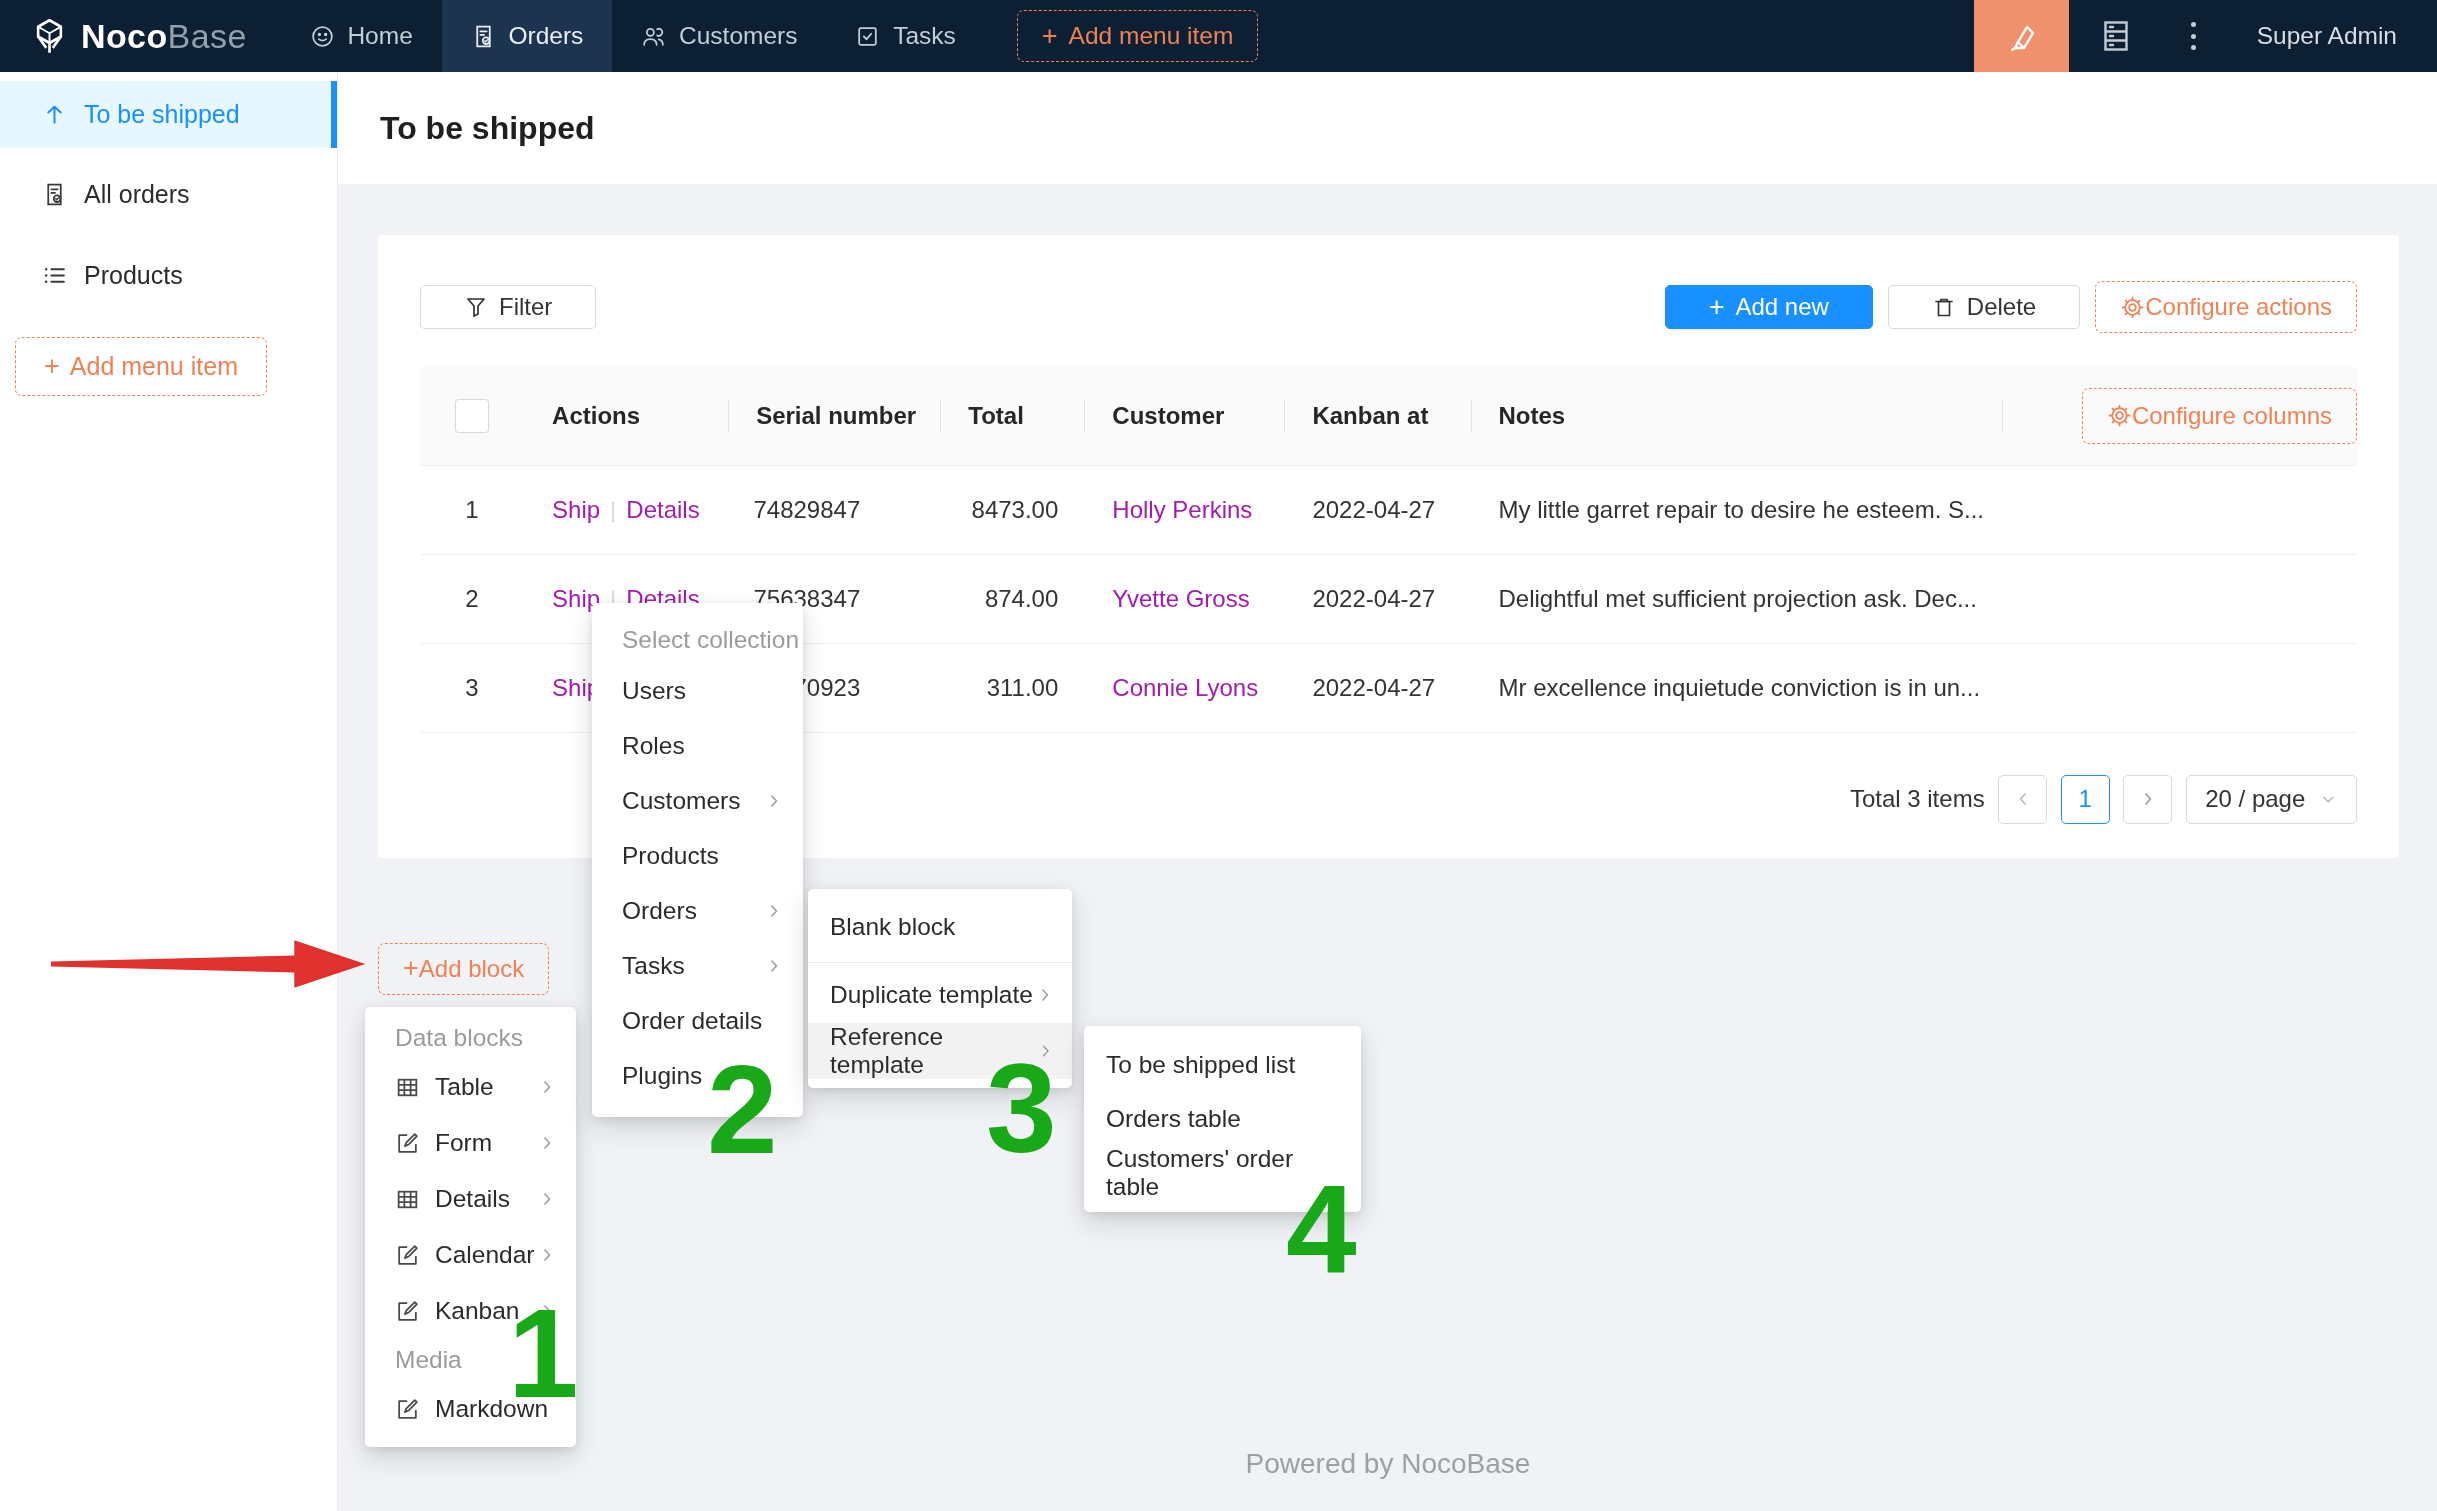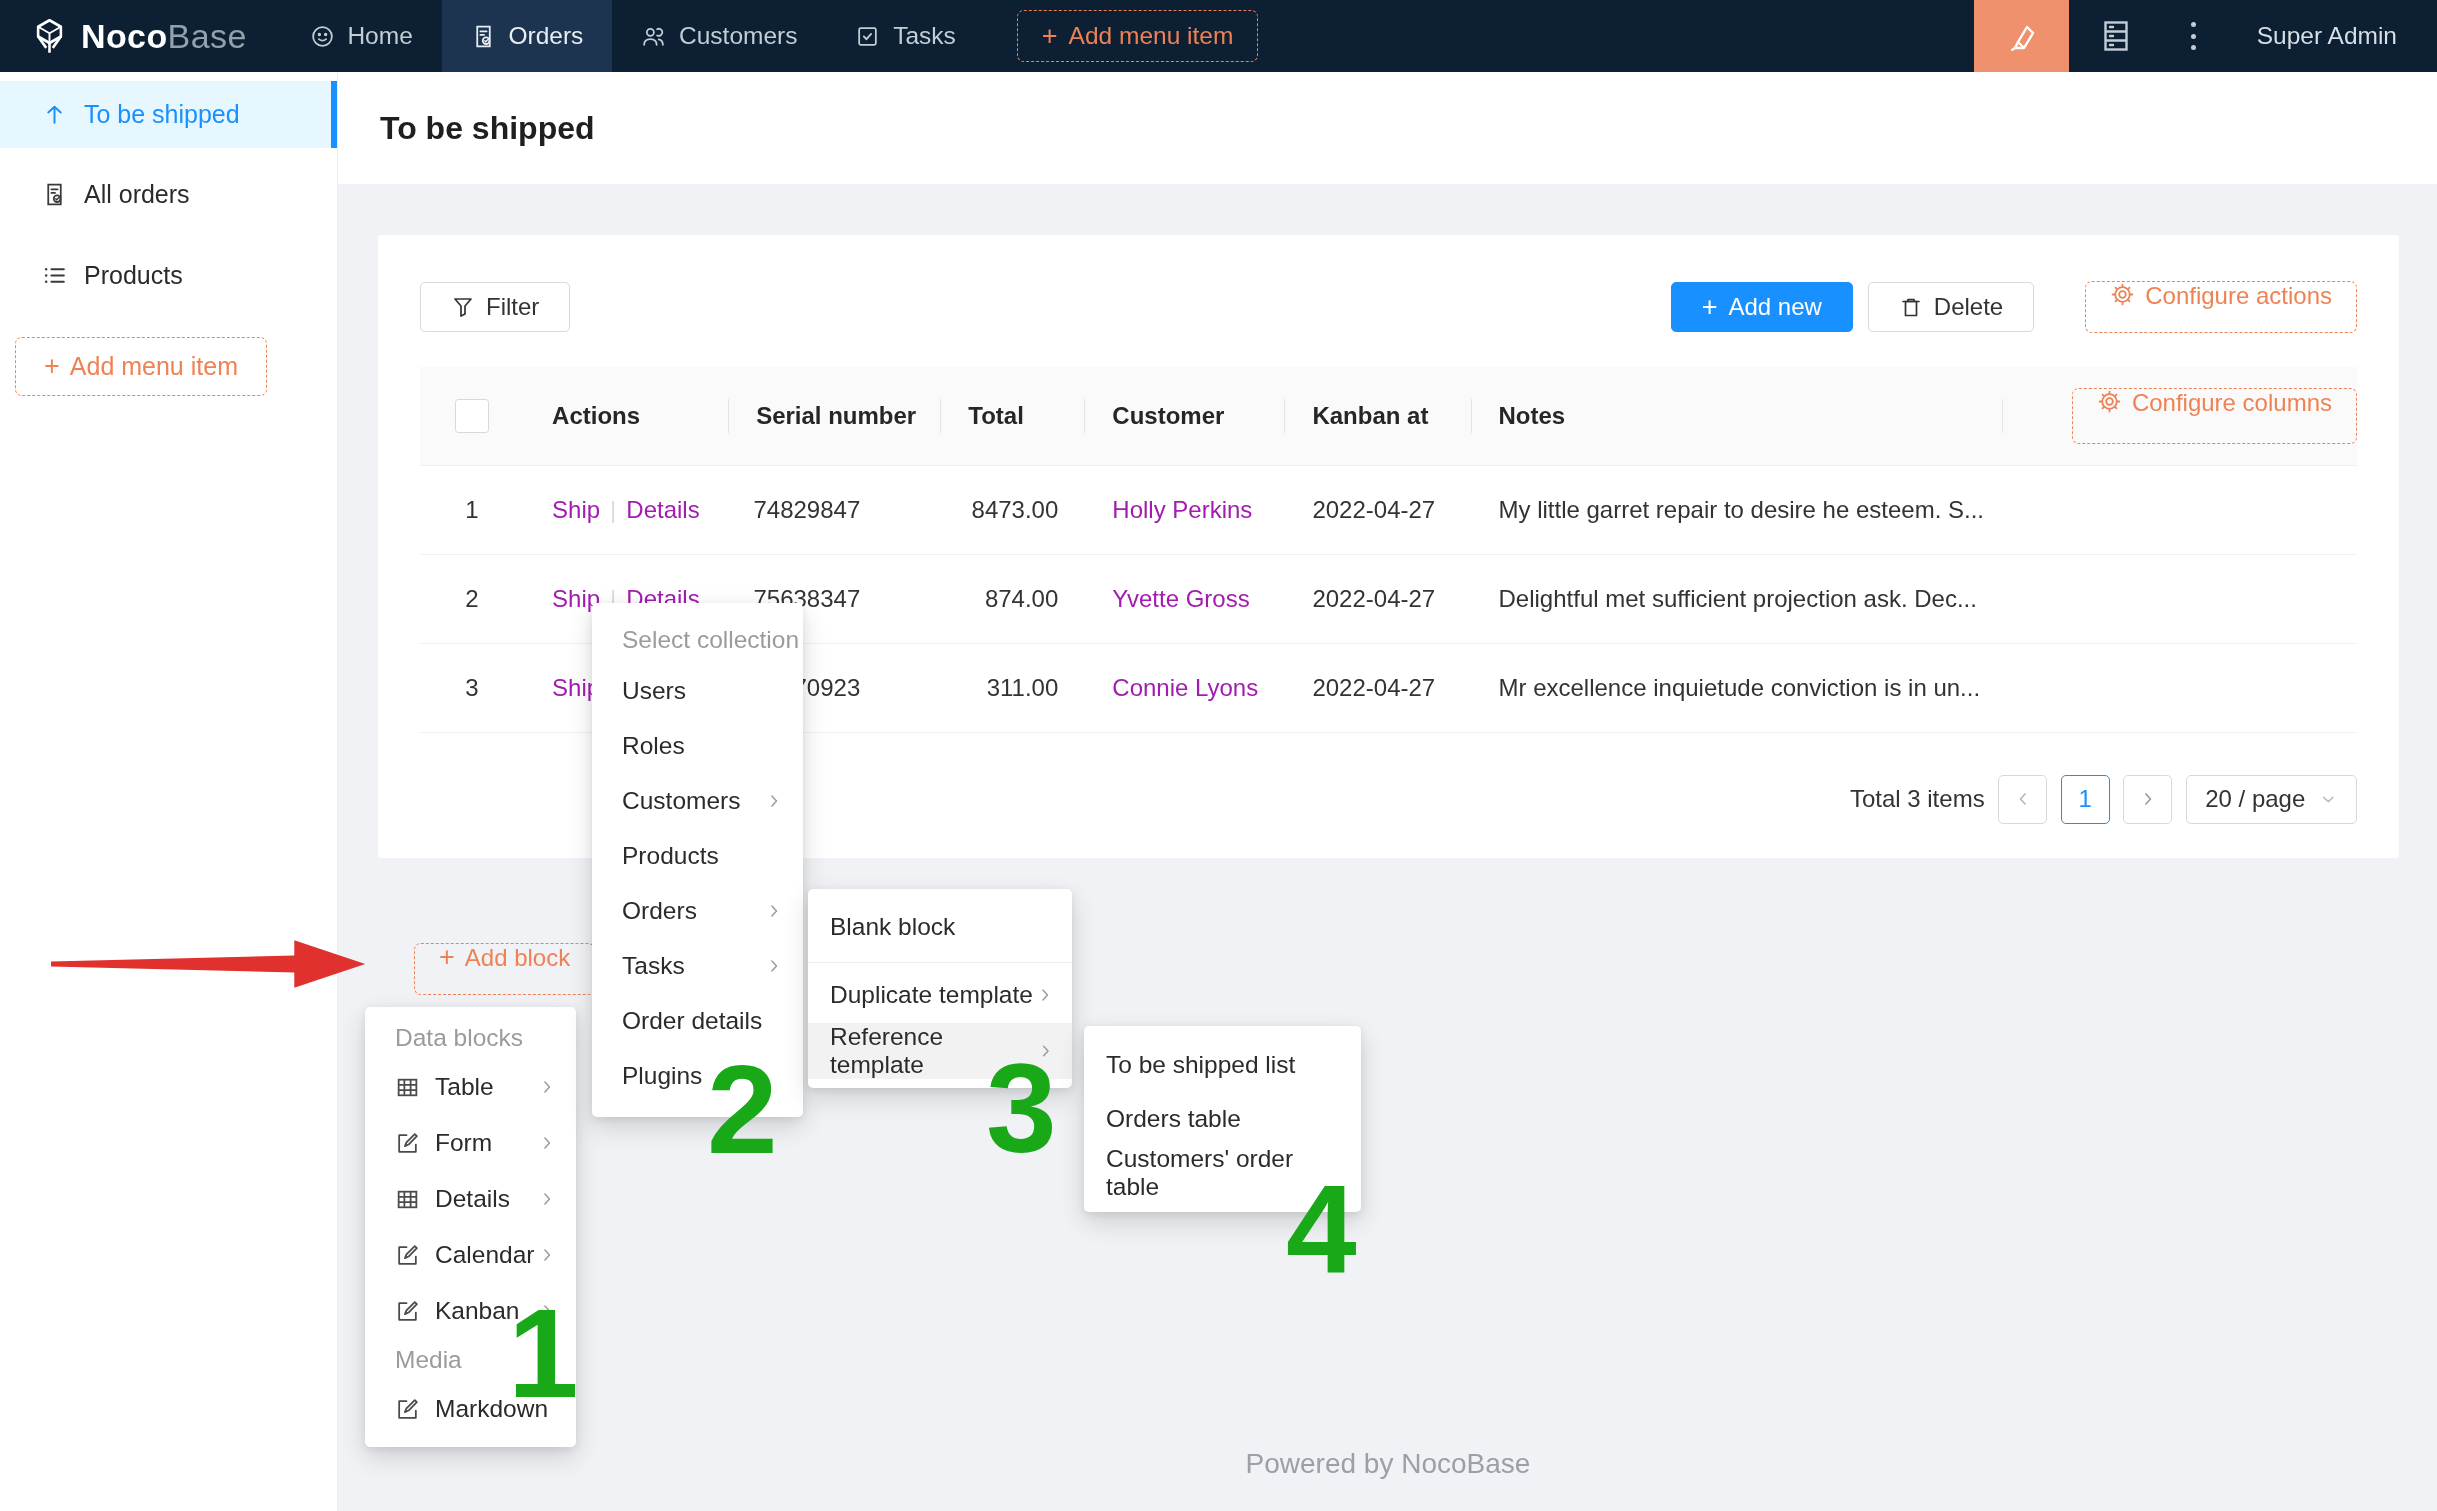--- a/index.html
+++ b/index.html
@@ -62,27 +62,27 @@
   .page-header {
     position:absolute; top:72px; left:338px; right:0; height:112px;
     background:#fff; display:flex; align-items:center; padding-left:42px; z-index:1;
   }
   .page-title { font-size:32px; font-weight:600; color:#1f1f1f; }
   .content { position:absolute; top:184px; left:338px; right:0; bottom:0; padding:51px 39px 0 40px; }
 
   .card { background:#fff; border-radius:3.4px; padding:46px 42px 34px 42px; }
   .toolbar { display:flex; justify-content:space-between; align-items:center; }
   .btn {
-    height:50px; display:inline-flex; align-items:center; gap:11px; padding:0 30px;
+    height:44px; display:inline-flex; align-items:center; gap:11px; padding:0 43px;
     border:0.8px solid #d9d9d9; border-radius:5px; background:#fff; font-size:24px; color:#333; cursor:pointer;
   }
   .btn-primary { background:#1890ff; border-color:#1890ff; color:#fff; }
   .btn-dashed-orange {
-    height:52px; display:inline-flex; gap:10px; padding:0 24px;
-    border:1.7px dashed #ee8255; border-radius:6.8px; background:transparent; color:#ee8255; font-size:24px; cursor:pointer;margin-left:36px;
+    height:52px; display:inline-flex; align-items:center; padding:0 24px;
+    border:1.7px dashed #ee8255; border-radius:6.8px; background:transparent; color:#ee8255; font-size:24px; cursor:pointer;
   }
   .toolbar-right { display:flex; gap:15px; align-items:center; }
 
   
   table { width:100%; border-collapse:collapse; table-layout:fixed; margin-top:34px; font-size:24px; }
   th {
     height:98px; background:#fafafa; text-align:left; font-weight:600; color:#262626;
     padding-left:28px; border-bottom:0.8px solid #f0f0f0; position:relative;
   }
   th.sep::before { content:""; position:absolute; left:0; top:32px; height:34px; width:0.8px; background:#e4e4e4; }

